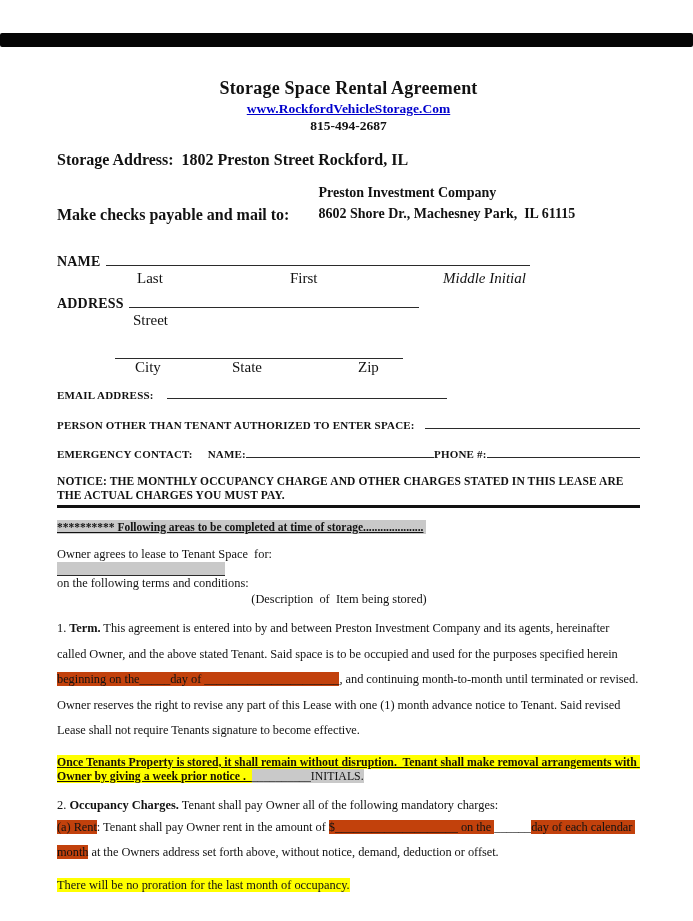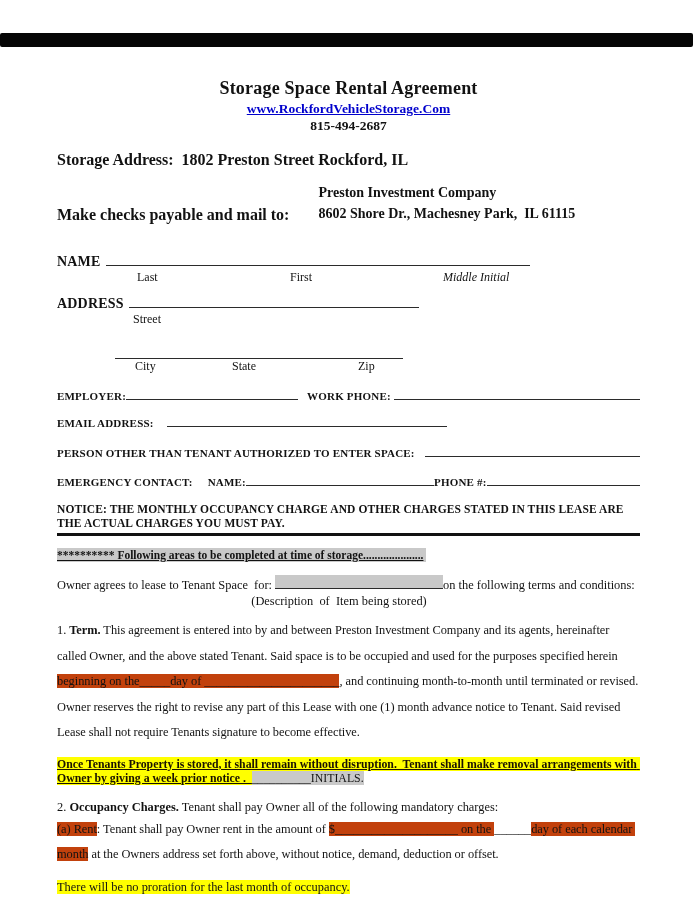--- a/index.html
+++ b/index.html
@@ -14,33 +14,33 @@
   .link-line{margin-top:2px;font-size:13.5px;font-weight:bold;}
   .link-line a{color:#0000cc;text-decoration:underline;cursor:pointer;}
   .phone-line{margin-top:1px;font-size:13.5px;font-weight:bold;}
   .b14{font-size:16px;font-weight:bold;white-space:pre-wrap;}
   .storage-row{margin-top:17px;}
   .checks-row{margin-top:13px;display:flex;align-items:flex-end;}
   .payee-col{margin-left:29px;line-height:21px;}
   .payee-col div{font-size:14px;font-weight:bold;white-space:pre-wrap;}
   .lbl{font-weight:bold;font-size:11px;white-space:pre-wrap;letter-spacing:.2px;}
   .lbl-sm{font-weight:bold;font-size:14px;letter-spacing:.2px;}
-  .sub{font-size:12px;}
+  .sub{font-size:15px;}
   .bl{display:inline-block;border-bottom:1.2px solid #2b2b2b;height:13px;vertical-align:baseline;}
   .frow{display:flex;align-items:baseline;}
   .subrow{position:relative;height:15px;}
   .subrow span{position:absolute;top:0;}
   .grow{flex:1;}
   .notice{margin-top:14px;font-size:11.5px;font-weight:bold;line-height:14px;letter-spacing:.1px;}
   .rule{margin-top:3px;height:3px;background:#111;}
   .hl-g{background:#c2410c;}
   .gray-head{margin-top:13px;font-size:11.5px;font-weight:bold;}
   .gray-head span{background:#c9c9c9;text-decoration:underline;padding:1px 3px 1px 0;}
   .flow{font-size:12.4px;letter-spacing:-0.05px;white-space:pre-wrap;line-height:25.5px;margin:0;}
-  .lease-row{margin-top:14px;display:flex;align-items:baseline;font-size:12.4px;white-space:pre-wrap;}
+  .lease-row{margin-top:14px;display:flex;align-items:baseline;font-size:12.4px;white-space:pre-wrap;flex-direction:column;}
   .lease-blank{display:inline-block;width:168px;height:13px;background:#c9c9c9;border-bottom:1.2px solid #2b2b2b;}
   .caption{width:400px;margin-left:82px;text-align:center;font-size:12.4px;white-space:pre-wrap;margin-top:1px;}
   .para1{margin-top:9px;}
   .yellow-block{margin-top:11px;font-size:11.8px;line-height:14.5px;white-space:pre-wrap;}
   .hl-y{background:#ffff00;font-weight:bold;text-decoration:underline;color:#1a1200;}
   .hl-y-plain{background:#ffff00;}
   .initials-seg{background:#c9c9c9;}
   .occ-row{margin-top:14px;font-size:12.4px;white-space:pre-wrap;}
   .rent-para{margin-top:2px;}
   .proration{margin-top:12px;font-size:12.4px;}
@@ -88,26 +88,20 @@
   <div class="frow" style="margin-top:18px;">
     <span class="bl" style="width:288px;margin-left:58px;"></span>
   </div>
   <div class="subrow">
     <span class="sub" style="left:78px;">City</span>
     <span class="sub" style="left:175px;">State</span>
     <span class="sub" style="left:301px;">Zip</span>
   </div>
 
 
-  <div class="frow" style="margin-top:12px;">
-    <span class="lbl">EMPLOYER:</span>
-    <span class="bl" style="width:172px;"></span>
-    <span class="lbl" style="margin-left:9px;">WORK PHONE: </span>
-    <span class="bl grow"></span>
-  </div>
 
   <div class="frow" style="margin-top:11px;">
     <span class="lbl">EMAIL ADDRESS:</span>
     <span class="bl" style="width:280px;margin-left:13px;"></span>
   </div>
 
   <div class="frow" style="margin-top:14px;">
     <span class="lbl">PERSON OTHER THAN TENANT AUTHORIZED TO ENTER SPACE:</span>
     <span class="bl grow" style="margin-left:10px;"></span>
   </div>

